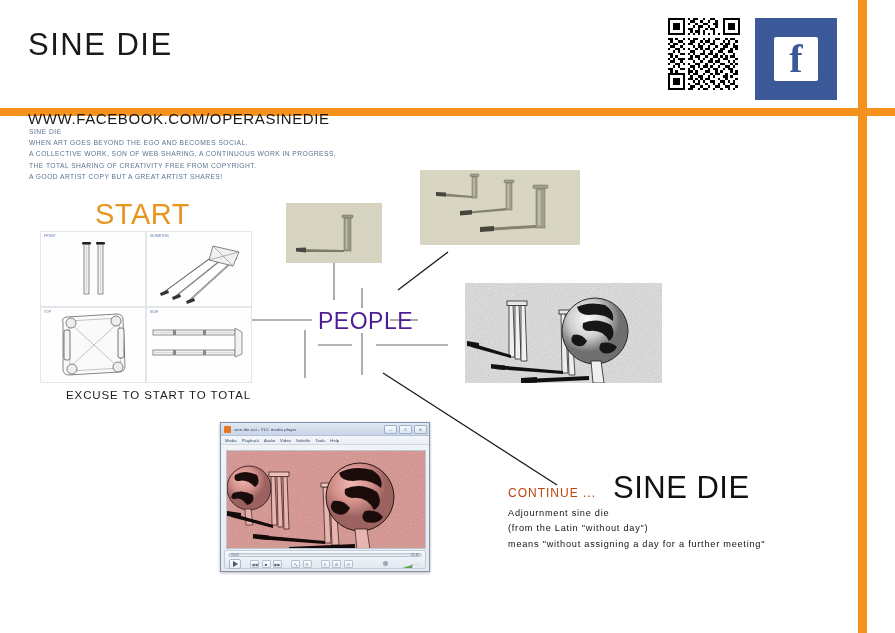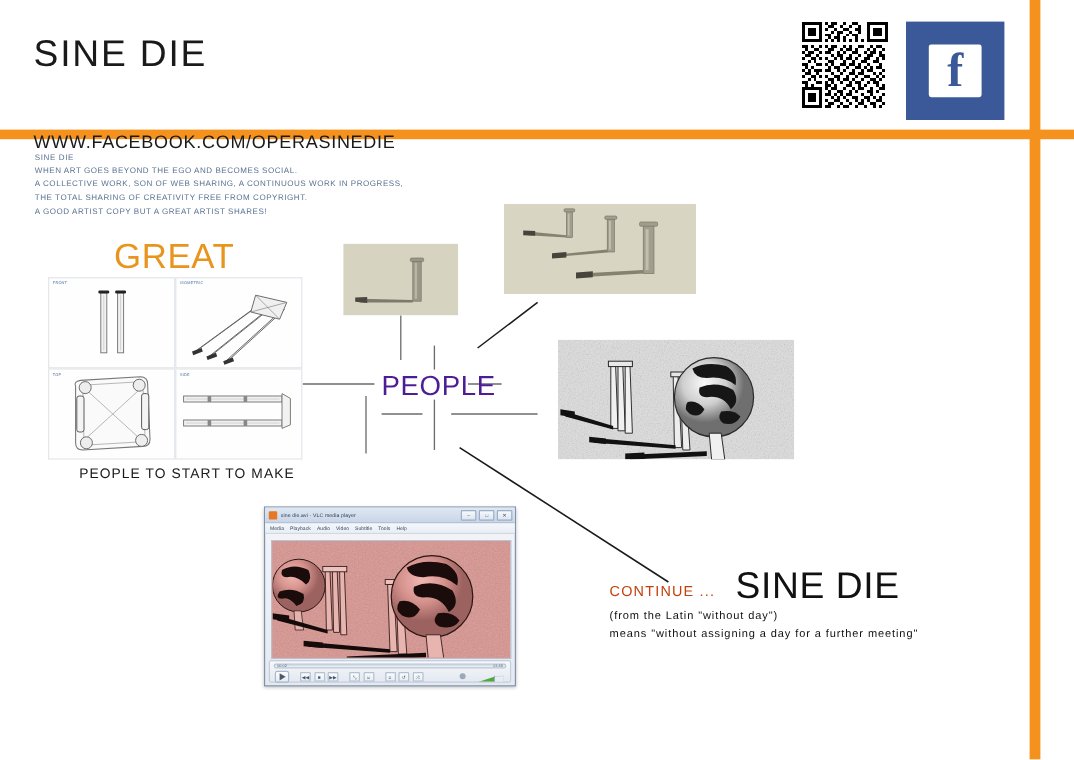--- a/index.html
+++ b/index.html
@@ -482,21 +482,21 @@
       <line x1="318" y1="345" x2="352" y2="345"></line>
       <line x1="376" y1="345" x2="448" y2="345"></line>
       <line x1="334" y1="263" x2="334" y2="300"></line>
     </g>
     <g stroke="#1a1a1a" stroke-width="1.3">
       <line x1="398" y1="290" x2="448" y2="252"></line>
       <line x1="383" y1="373" x2="557" y2="485"></line>
     </g>
   </svg>
 
-  <div class="w-start">GREAT</div>
+  <div class="w-start">START</div>
 
   <div class="cad">
     <div class="vp tl">
       <div class="vp-tag">FRONT</div>
       <svg width="105" height="75" viewBox="0 0 105 75">
         <g stroke="#777" stroke-width="0.8" fill="#f2f2f2">
           <rect x="43" y="12" width="5" height="50"></rect>
           <rect x="57" y="12" width="5" height="50"></rect>
         </g>
         <g fill="#222">
@@ -566,21 +566,21 @@
         </g>
         <g fill="#888">
           <rect x="26" y="22" width="3" height="5"></rect>
           <rect x="56" y="22" width="3" height="5"></rect>
           <rect x="26" y="42" width="3" height="5"></rect>
           <rect x="56" y="42" width="3" height="5"></rect>
         </g>
       </svg>
     </div>
   </div>
-  <div class="cap-excuse">PEOPLE TO START TO MAKE</div>
+  <div class="cap-excuse">EXCUSE TO START TO TOTAL</div>
 
   <div class="w-people">PEOPLE</div>
 
   <div class="photo ph-beige1">
     <svg width="96" height="60" viewBox="0 0 96 60">
       <rect width="96" height="60" fill="#d9d7c4"></rect>
       <rect width="96" height="60" fill="#cfccb6" opacity="0.3"></rect>
       <g fill="#9a9786" stroke="#6e6c5e" stroke-width="0.5">
         <rect x="58" y="14" width="7" height="34"></rect>
         <rect x="56" y="12" width="11" height="3" rx="1"></rect>
@@ -788,17 +788,18 @@
             <line x1="22" y1="0" x2="22" y2="9" stroke="#7d8fa3" stroke-width="0.6"></line>
           </svg>
         </div>
       </div>
     </div>
   </div>
 
   <div class="continue">CONTINUE ...</div>
   <div class="sd-big">SINE DIE</div>
   <div class="def">
+    <div>Adjournment sine die</div>
     <div>(from the Latin "without day")</div>
     <div>means "without assigning a day for a further meeting"</div>
   </div>
 
 </div>
 
 </body></html>

